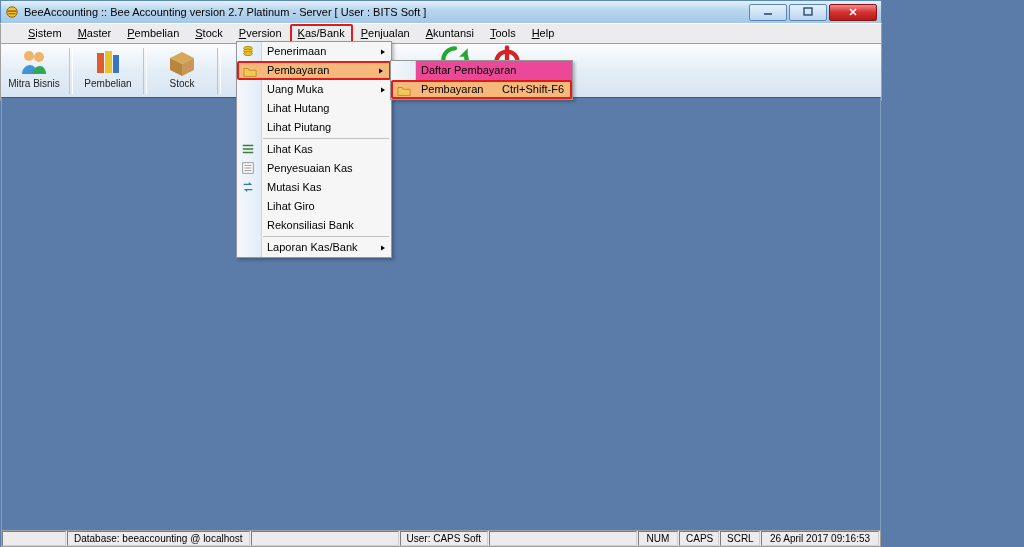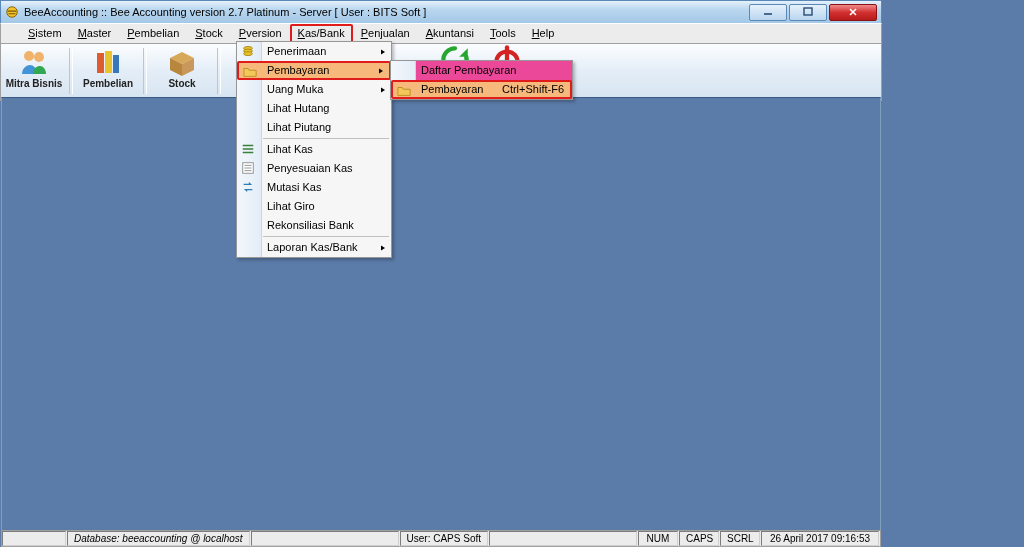--- a/index.html
+++ b/index.html
@@ -18,21 +18,21 @@
   .winbtn svg{width:10px;height:10px;}
   
   .menubar{height:19px;background:#ececec;border:1px solid #a0a0a0;border-top-color:#fff;display:flex;
     align-items:center;padding:0 19px;}
   .menu-item{padding:2px 8px 2px 8px;height:15px;line-height:15px;}
   .menu-item .ul{text-decoration:underline;}
   .menu-item.hl{border:2px solid #e01b1b;border-radius:2px;padding:0 6px;}
   
   .toolbar{height:54px;background:linear-gradient(#fcfdff,#e3edf7 50%,#d6e4f1);border:1px solid #a0a0a0;
     border-top:none;display:flex;align-items:flex-start;padding-top:2px;}
-  .tool{width:66px;height:50px;display:flex;flex-direction:column;align-items:center;font-size:10px;color:#222;font-weight:bold;}
+  .tool{width:66px;height:50px;display:flex;flex-direction:column;align-items:center;font-size:10px;color:#222;}
   .tool .ic{width:32px;height:32px;display:flex;align-items:center;justify-content:center;}
   .tool-sep{width:2px;height:46px;margin:2px 2px 0 2px;border-left:1px solid #b8c6d6;border-right:1px solid #fff;}
   
   .dropdown{position:absolute;top:41px;left:236px;width:154px;background:#f6f6f6;border:1px solid #979797;
     box-shadow:2px 2px 3px rgba(0,0,0,.25);z-index:10;}
   .dropdown .gutter{position:absolute;left:0;top:0;bottom:0;width:24px;
     background:linear-gradient(90deg,#f3f7fb,#e3edf7);border-right:1px solid #c9d7e5;}
   .mi{position:relative;height:19px;line-height:19px;padding-left:30px;padding-right:18px;z-index:1;}
   .mi.hl2{background:#f7b97b;border:2px solid #e01b1b;border-radius:2px;height:15px;line-height:15px;margin:0;
     padding-left:28px;padding-right:0;}
@@ -44,21 +44,21 @@
   .submenu .gutter{position:absolute;left:0;top:0;bottom:0;width:24px;
     background:linear-gradient(90deg,#f3f7fb,#e3edf7);border-right:1px solid #c9d7e5;}
   .mi .short{position:absolute;right:6px;}
   
   .mainarea{position:absolute;top:97px;left:1px;right:1px;bottom:16px;background:#5b7ba8;border:1px solid #80a0c0;
     border-top-color:#3a5a85;}
   
   .statusbar{position:absolute;left:1px;right:1px;bottom:0;height:15px;background:#ececec;border:1px solid #a0a0a0;
     display:flex;align-items:center;font-size:10px;}
   .stat-cell{height:13px;line-height:13px;padding:0 6px;border:1px inset #d0d0d0;background:#ececec;margin-right:1px;}
-  .sc1{width:50px;} .sc-db{flex:0 0 auto;font-style:italic;} .sc-fill{flex:1;} .sc-user{flex:0 0 auto;}
+  .sc1{width:50px;} .sc-db{flex:0 0 auto;} .sc-fill{flex:1;} .sc-user{flex:0 0 auto;}
   .sc-num{width:26px;text-align:center;} .sc-date{width:104px;text-align:center;}
 </style>
 </head>
 <body>
 
 <div class="window">
 
   <div class="titlebar">
     <span class="bee-icon">
       <svg viewBox="0 0 16 16">

